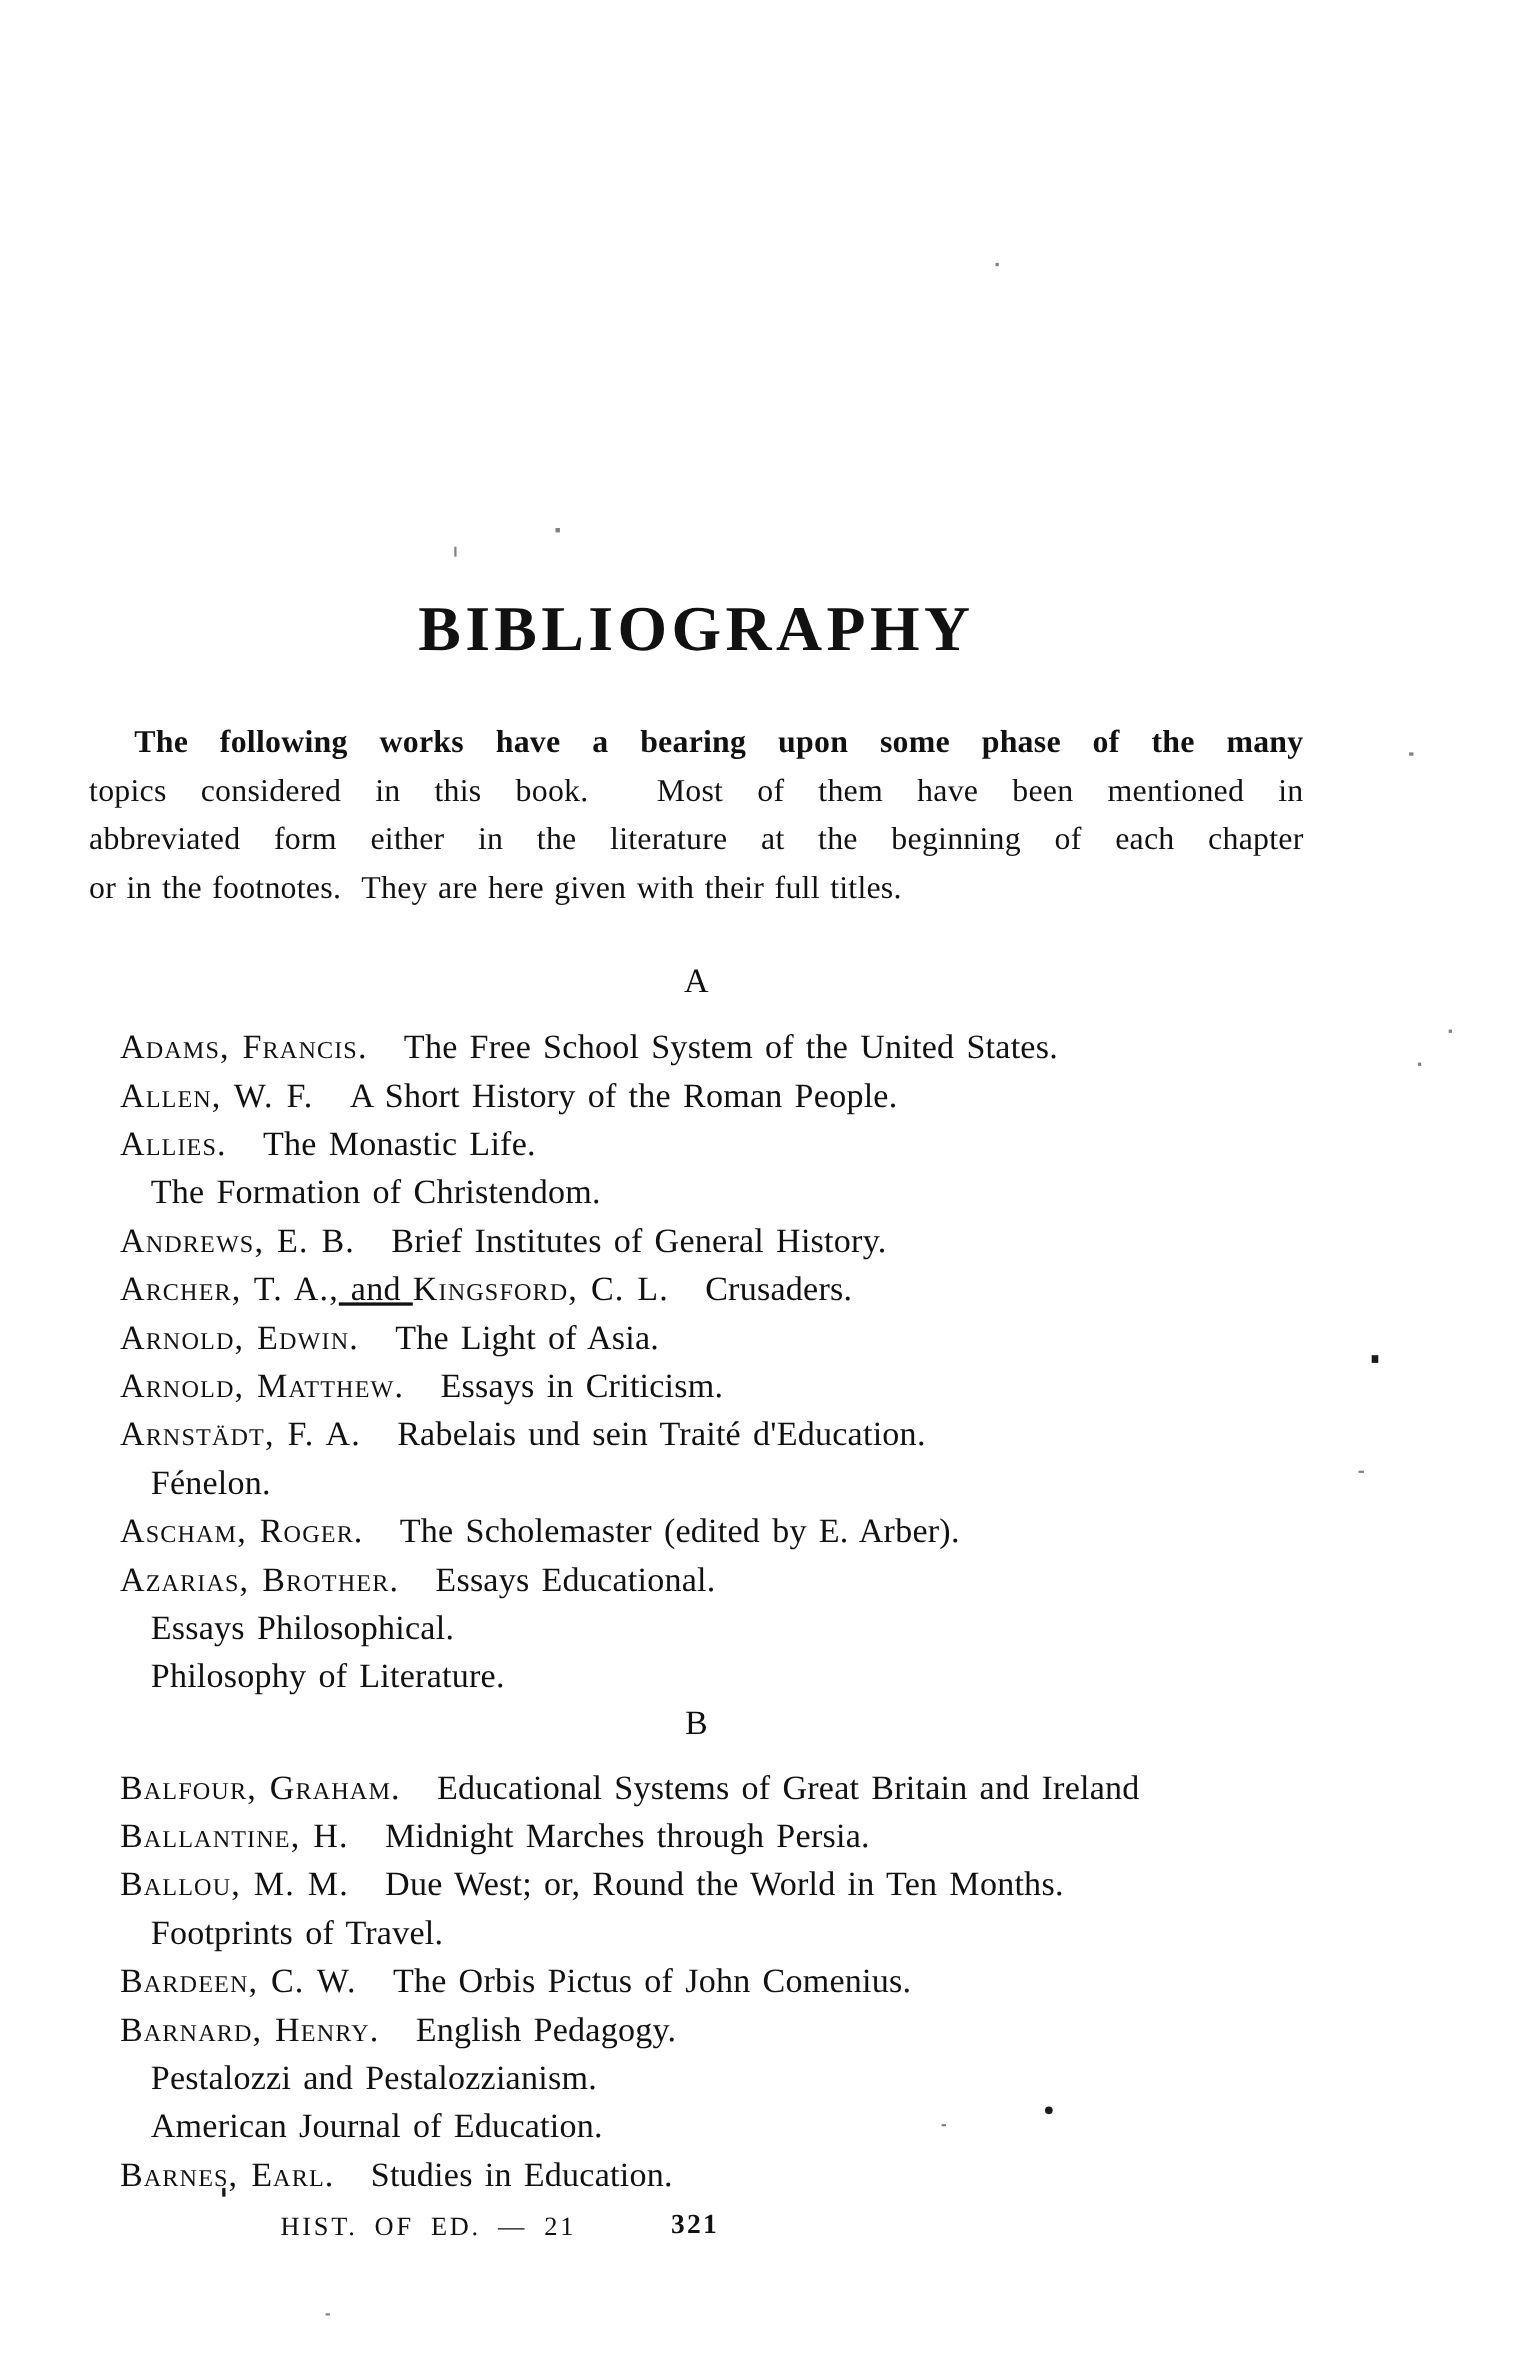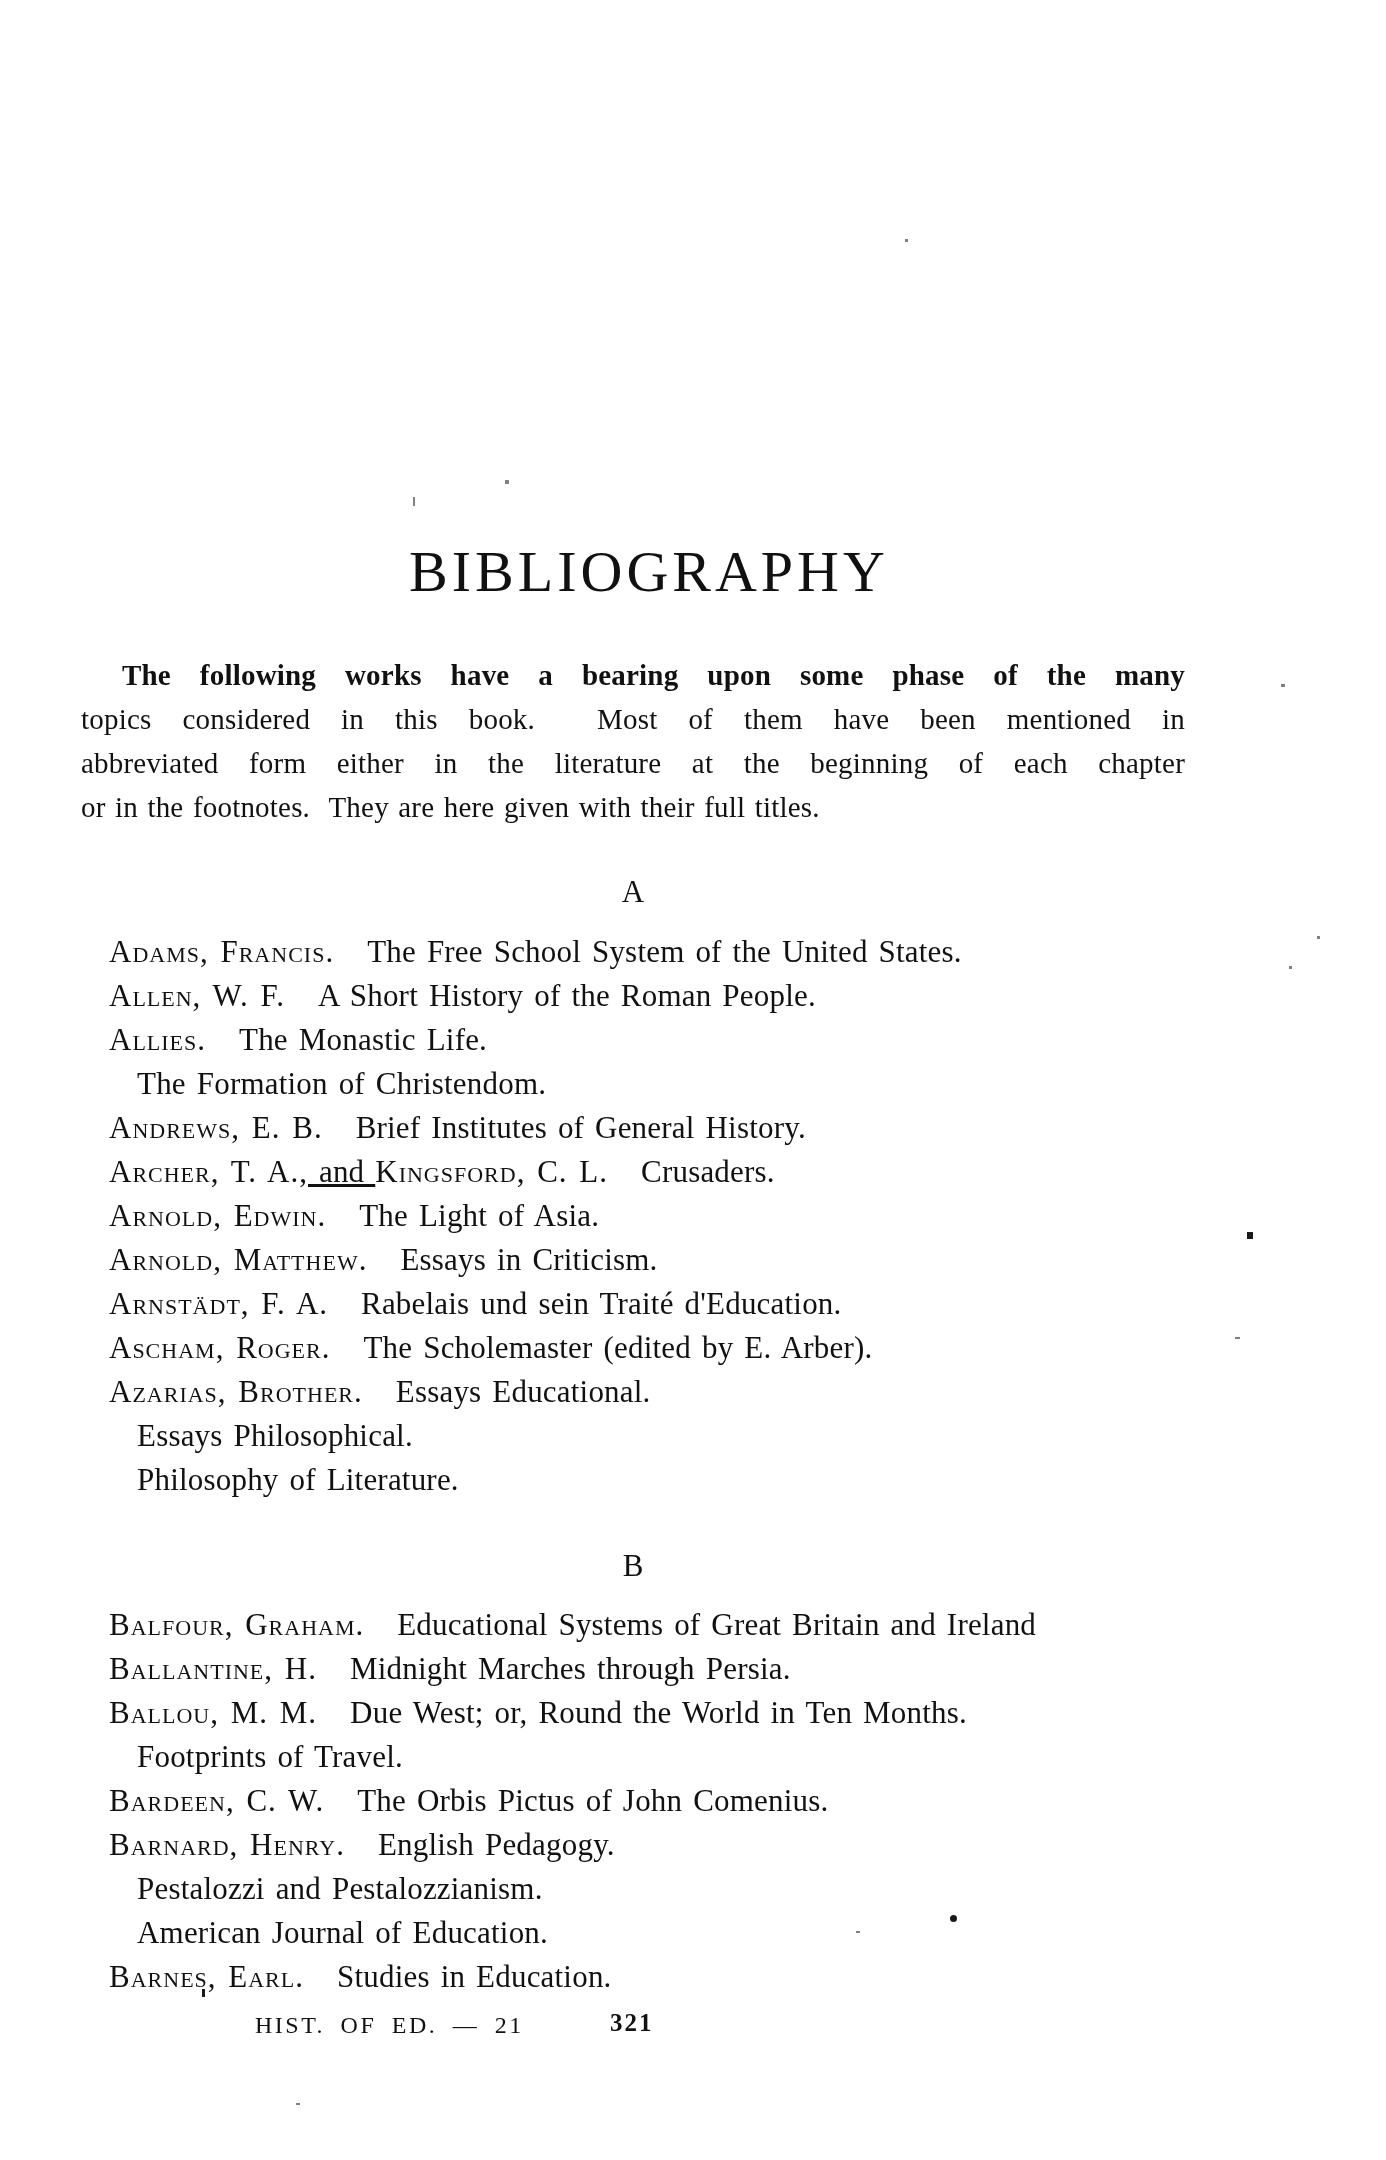--- a/index.html
+++ b/index.html
@@ -9,23 +9,23 @@
     color: var(--ink, #111111);
     font-family: "Liberation Serif", "DejaVu Serif", serif;
     position: relative;
     overflow: hidden;
   }
   .page {
     position: absolute; left: 81px; top: 0;
     width: 1104px; height: 2160px;
   }
   .title {
-    position: absolute; top: 543px; left: 16px; width: 100%;
+    position: absolute; top: 543px; left: 0; width: 100%;
     text-align: center;
-    font-size: 58px; line-height: 58px; font-weight: 400;
+    font-size: 58px; line-height: 58px; font-weight: 700;
     letter-spacing: 4px;
     margin: 0;
   }
   .intro {
     position: absolute; top: 653px; left: 0; width: 1104px;
     font-size: 29px; line-height: 44px;
     letter-spacing: 0.2px; word-spacing: 2px;
     margin: 0;
   }
   .intro-line { text-align: justify; text-align-last: justify; white-space: pre-wrap; }
@@ -89,20 +89,21 @@
     <div class="entry-list">
         <div class="entry"><span class="author"><span class="author-name">Adams, Francis.</span></span><span class="work">The Free School System of the United States.</span></div>
         <div class="entry"><span class="author"><span class="author-name">Allen, W. F.</span></span><span class="work">A Short History of the Roman People.</span></div>
         <div class="entry"><span class="author"><span class="author-name">Allies.</span></span><span class="work">The Monastic Life.</span></div>
         <div class="entry indent"><span class="work">The Formation of Christendom.</span></div>
         <div class="entry"><span class="author"><span class="author-name">Andrews, E. B.</span></span><span class="work">Brief Institutes of General History.</span></div>
         <div class="entry"><span class="author"><span class="author-name">Archer, T. A.,</span><span class="author-and"> and </span><span class="author-name">Kingsford, C. L.</span></span><span class="work">Crusaders.</span></div>
         <div class="entry"><span class="author"><span class="author-name">Arnold, Edwin.</span></span><span class="work">The Light of Asia.</span></div>
         <div class="entry"><span class="author"><span class="author-name">Arnold, Matthew.</span></span><span class="work">Essays in Criticism.</span></div>
         <div class="entry"><span class="author"><span class="author-name">Arnstädt, F. A.</span></span><span class="work">Rabelais und sein Traité d'Education.</span></div>
+        <div class="entry indent"><span class="work">Fénelon.</span></div>
         <div class="entry"><span class="author"><span class="author-name">Ascham, Roger.</span></span><span class="work">The Scholemaster (edited by E. Arber).</span></div>
         <div class="entry"><span class="author"><span class="author-name">Azarias, Brother.</span></span><span class="work">Essays Educational.</span></div>
         <div class="entry indent"><span class="work">Essays Philosophical.</span></div>
         <div class="entry indent"><span class="work">Philosophy of Literature.</span></div>
       </div>
   </div>
 
   <div class="section section-b">
     <div class="section-letter">B</div>
     <div class="entry-list">

